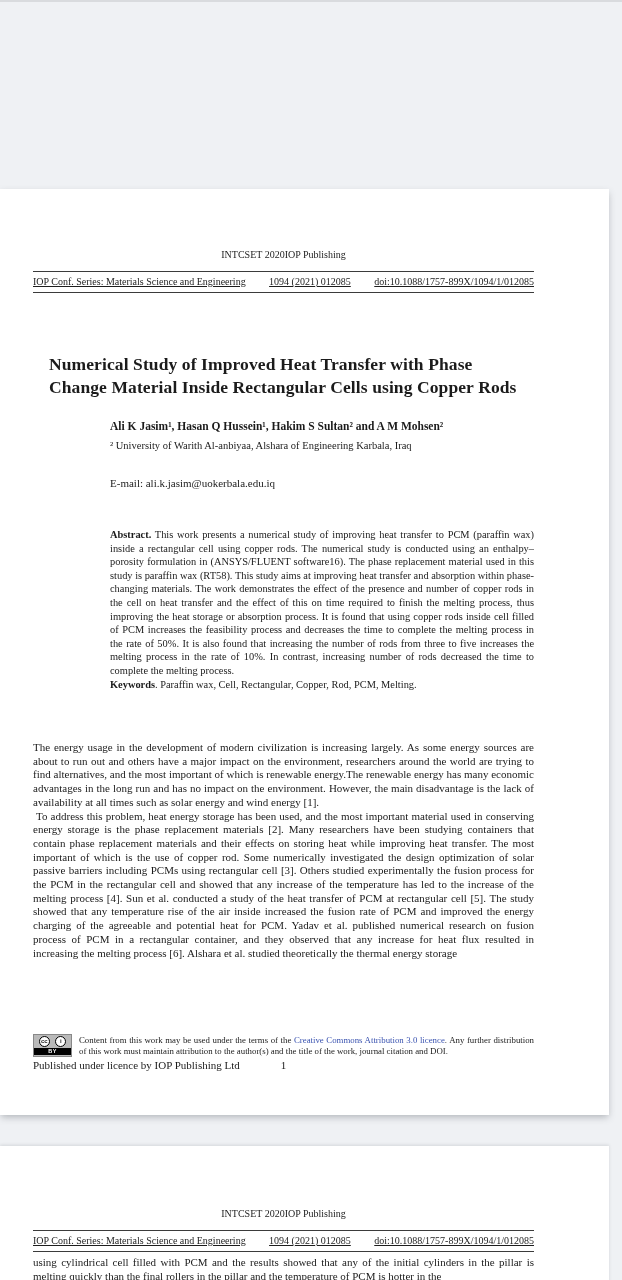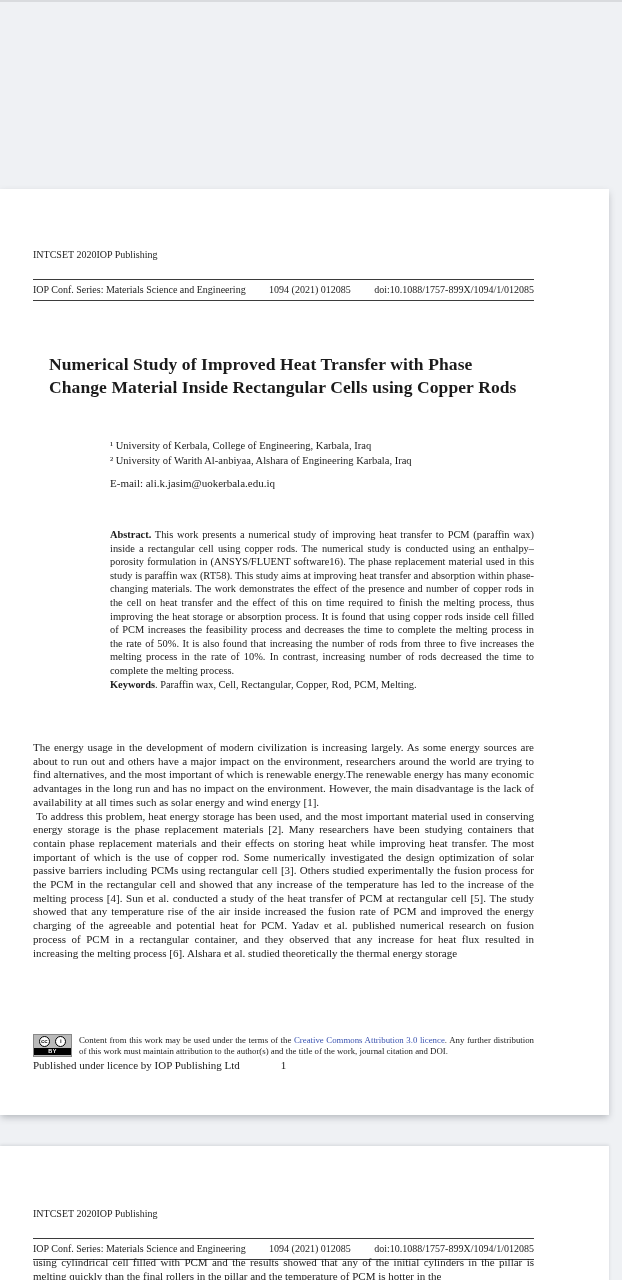--- a/index.html
+++ b/index.html
@@ -12,22 +12,22 @@
     color:#1b1b1b;
   }
   .top-edge{position:absolute;top:0;left:0;right:0;height:2px;background:#d9dbde;}
   .page{
     position:absolute;left:0;width:609px;background:#ffffff;
   }
   .page-1{top:189px;height:926px;box-shadow:0 3px 7px -1px rgba(60,65,75,.35);}
   .page-2{top:1146px;height:200px;box-shadow:0 -1px 3px rgba(60,65,75,.15);}
 
   .running-head{position:absolute;left:33px;width:501px;font-size:10px;line-height:12px;color:#1d1d1d;}
-  .rh-row1{display:flex;justify-content:flex-start;padding-bottom:18px;border-bottom:1px solid #3b3b3b;}
-  .rh-row2{display:flex;justify-content:space-between;padding-top:4px;padding-bottom:4px;border-bottom:1px solid #3b3b3b;}
+  .rh-row1{display:flex;justify-content:center;padding-bottom:10px;border-bottom:1px solid #3b3b3b;}
+  .rh-row2{display:flex;justify-content:space-between;padding-top:4px;padding-bottom:4px;border-bottom:1px solid #3b3b3b;text-decoration:underline;}
 
   .paper-title{position:absolute;left:33px;top:148px;width:485px;font-size:17.5px;font-weight:bold;line-height:23px;letter-spacing:.1px;}
   .authors{position:absolute;left:110px;top:231px;width:424px;font-size:11.5px;font-weight:bold;}
   .affiliations{position:absolute;left:110px;top:250px;width:424px;font-size:10.5px;line-height:14.5px;}
   .email{position:absolute;left:110px;top:288px;width:424px;font-size:11px;}
 
   .abstract{position:absolute;left:110px;top:339px;width:424px;font-size:10.4px;line-height:13.6px;text-align:justify;}
   .abstract p{margin:0;}
 
   .intro-heading{position:absolute;left:33px;top:538px;width:501px;font-size:11px;font-weight:bold;}
@@ -64,23 +64,23 @@
     </div>
     <div class="rh-row2">
       <span>IOP Conf. Series: Materials Science and Engineering</span>
       <span>1094  (2021) 012085</span>
       <span>doi:10.1088/1757-899X/1094/1/012085</span>
     </div>
   </div>
 
   <h1 class="paper-title" style="margin:16px;">Numerical Study of Improved Heat Transfer with Phase Change Material Inside Rectangular Cells using Copper Rods</h1>
 
+  <div class="authors">Ali K Jasim¹, Hasan Q Hussein¹, Hakim S Sultan² and A M Mohsen²</div>
 
   <div class="affiliations">
-    <div>¹ University of Kerbala, College of Engineering, Karbala, Iraq</div>
     <div>² University of Warith Al-anbiyaa, Alshara of Engineering Karbala, Iraq</div>
   </div>
 
   <div class="email">E-mail: ali.k.jasim@uokerbala.edu.iq</div>
 
   <div class="abstract">
     <p>
       <b>Abstract.</b><span> This work presents a numerical study of improving heat transfer to PCM (paraffin wax) inside a rectangular cell using copper rods. The numerical study is conducted using an enthalpy–porosity formulation in (ANSYS/FLUENT software16). The phase replacement material used in this study is paraffin wax (RT58). This study aims at improving heat transfer and absorption within phase-changing materials. The work demonstrates the effect of the presence and number of copper rods in the cell on heat transfer and the effect of this on time required to finish the melting process, thus improving the heat storage or absorption process. It is found that using copper rods inside cell filled of PCM increases the feasibility process and decreases the time to complete the melting process in the rate of 50%. It is also found that increasing the number of rods from three to five increases the melting process in the rate of 10%. In contrast, increasing number of rods decreased the time to complete the melting process.</span>
     </p>
     <p>

